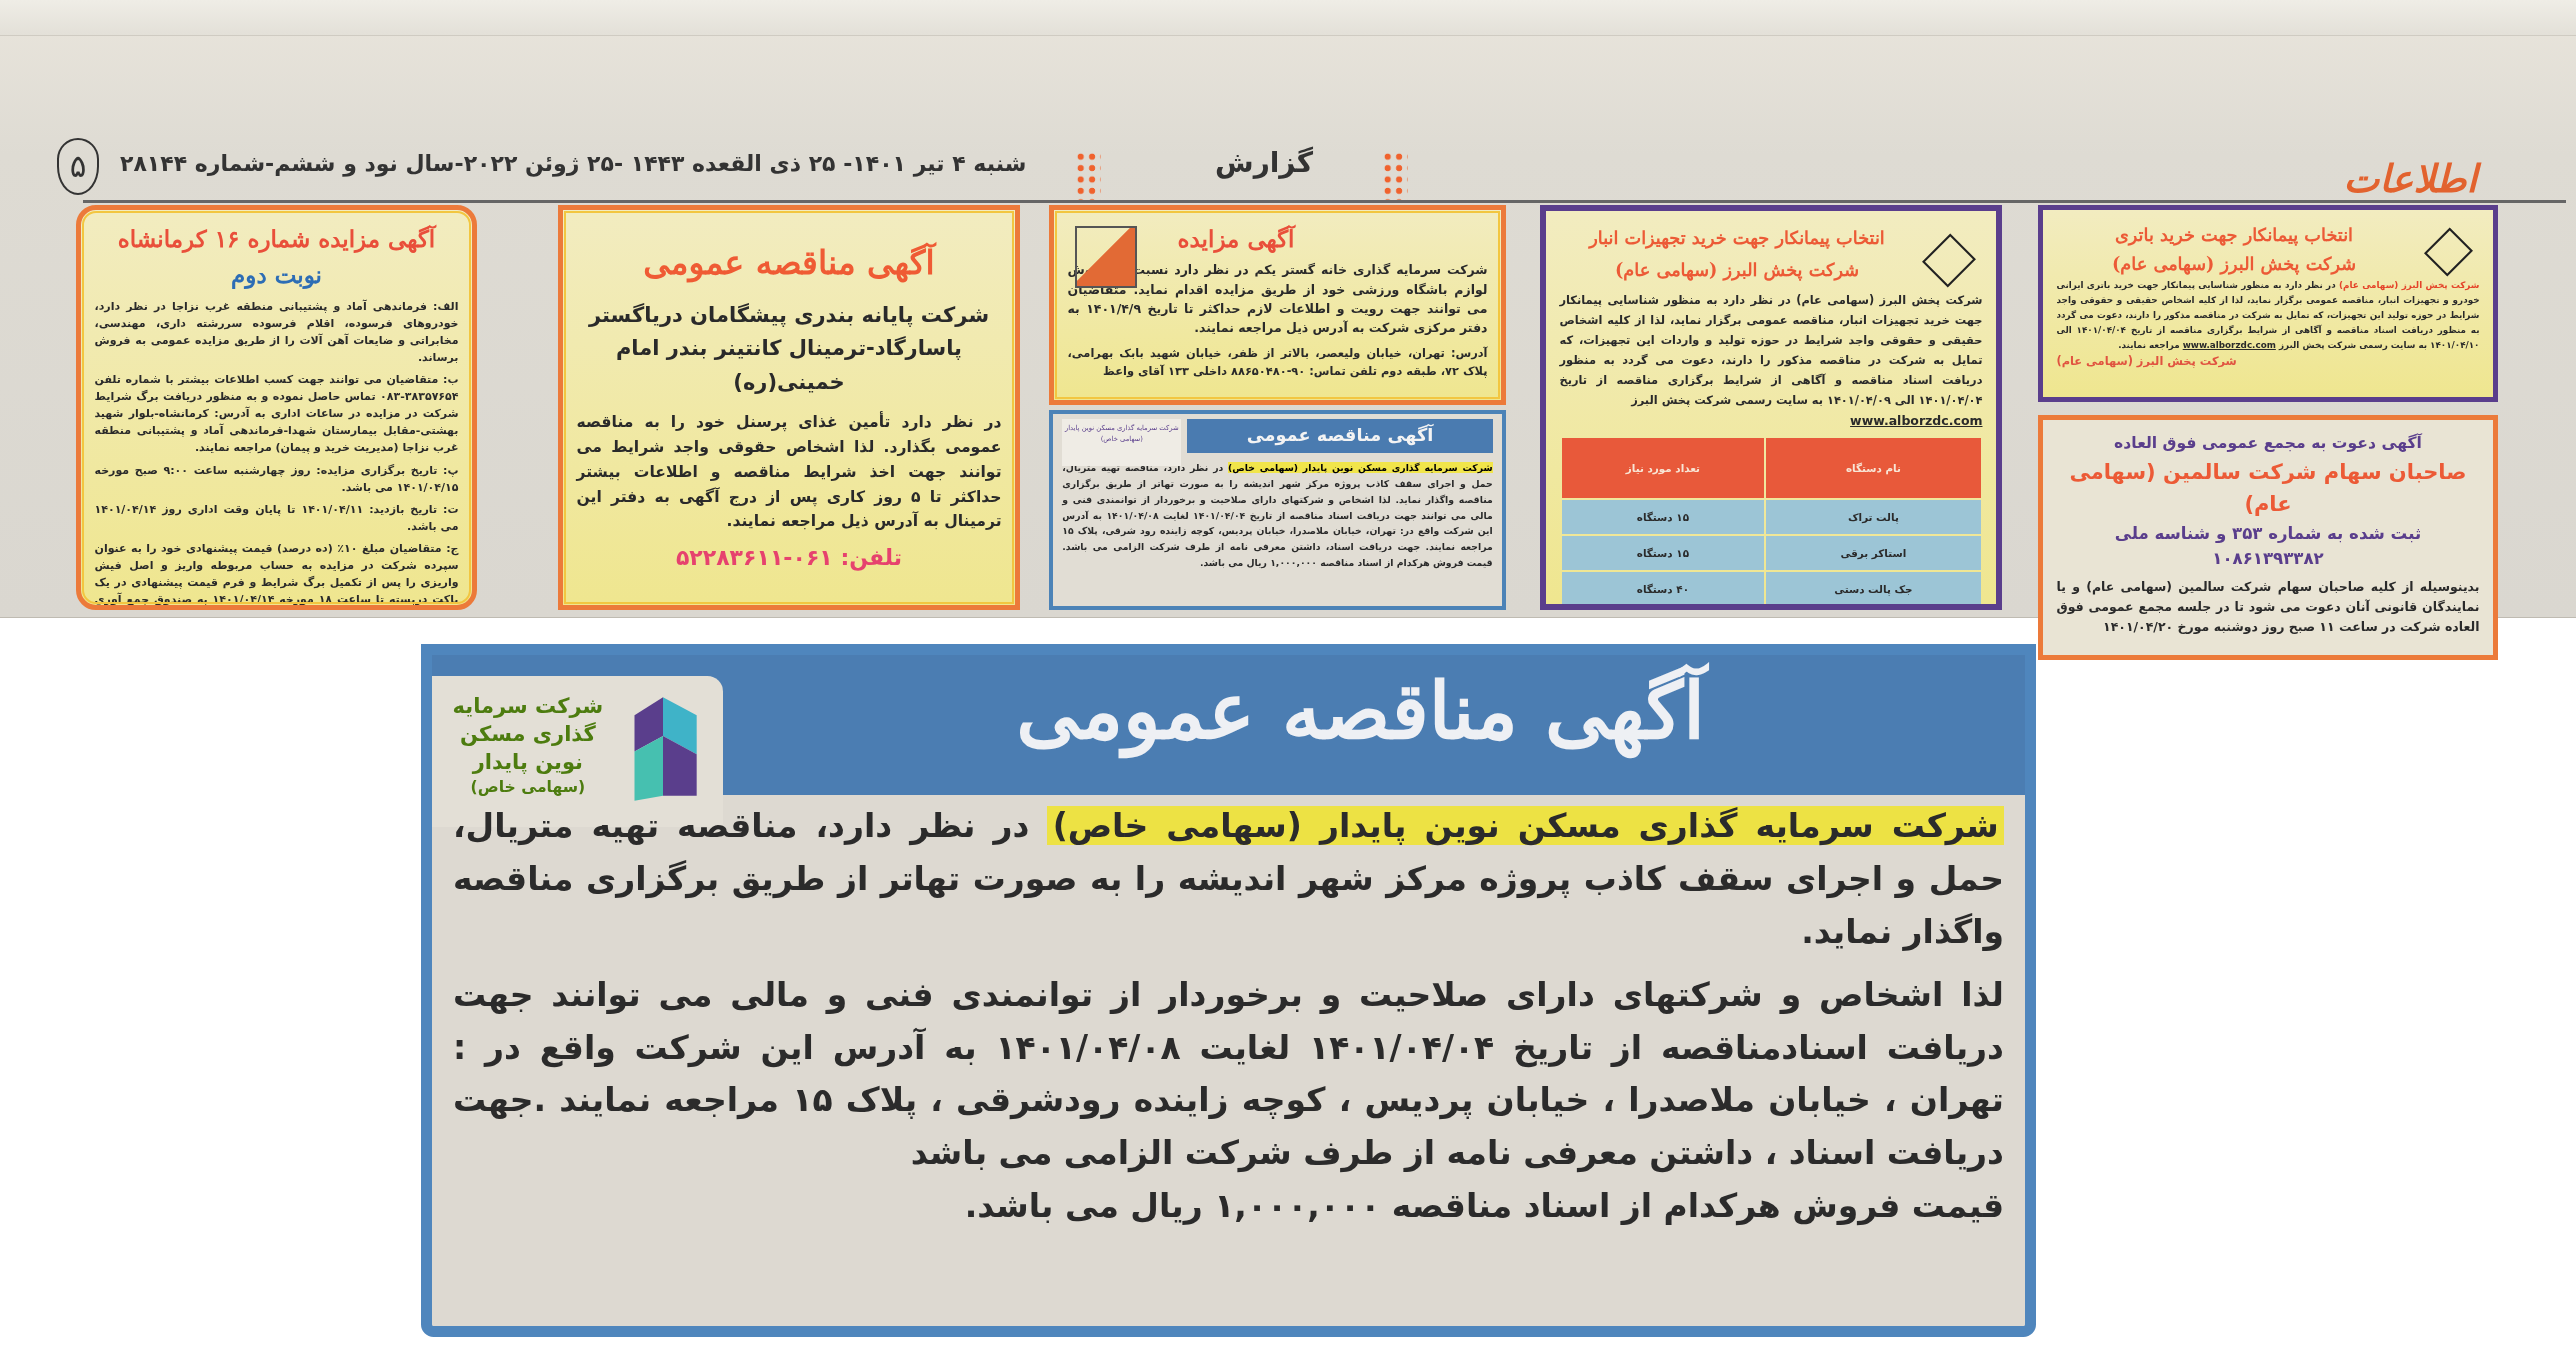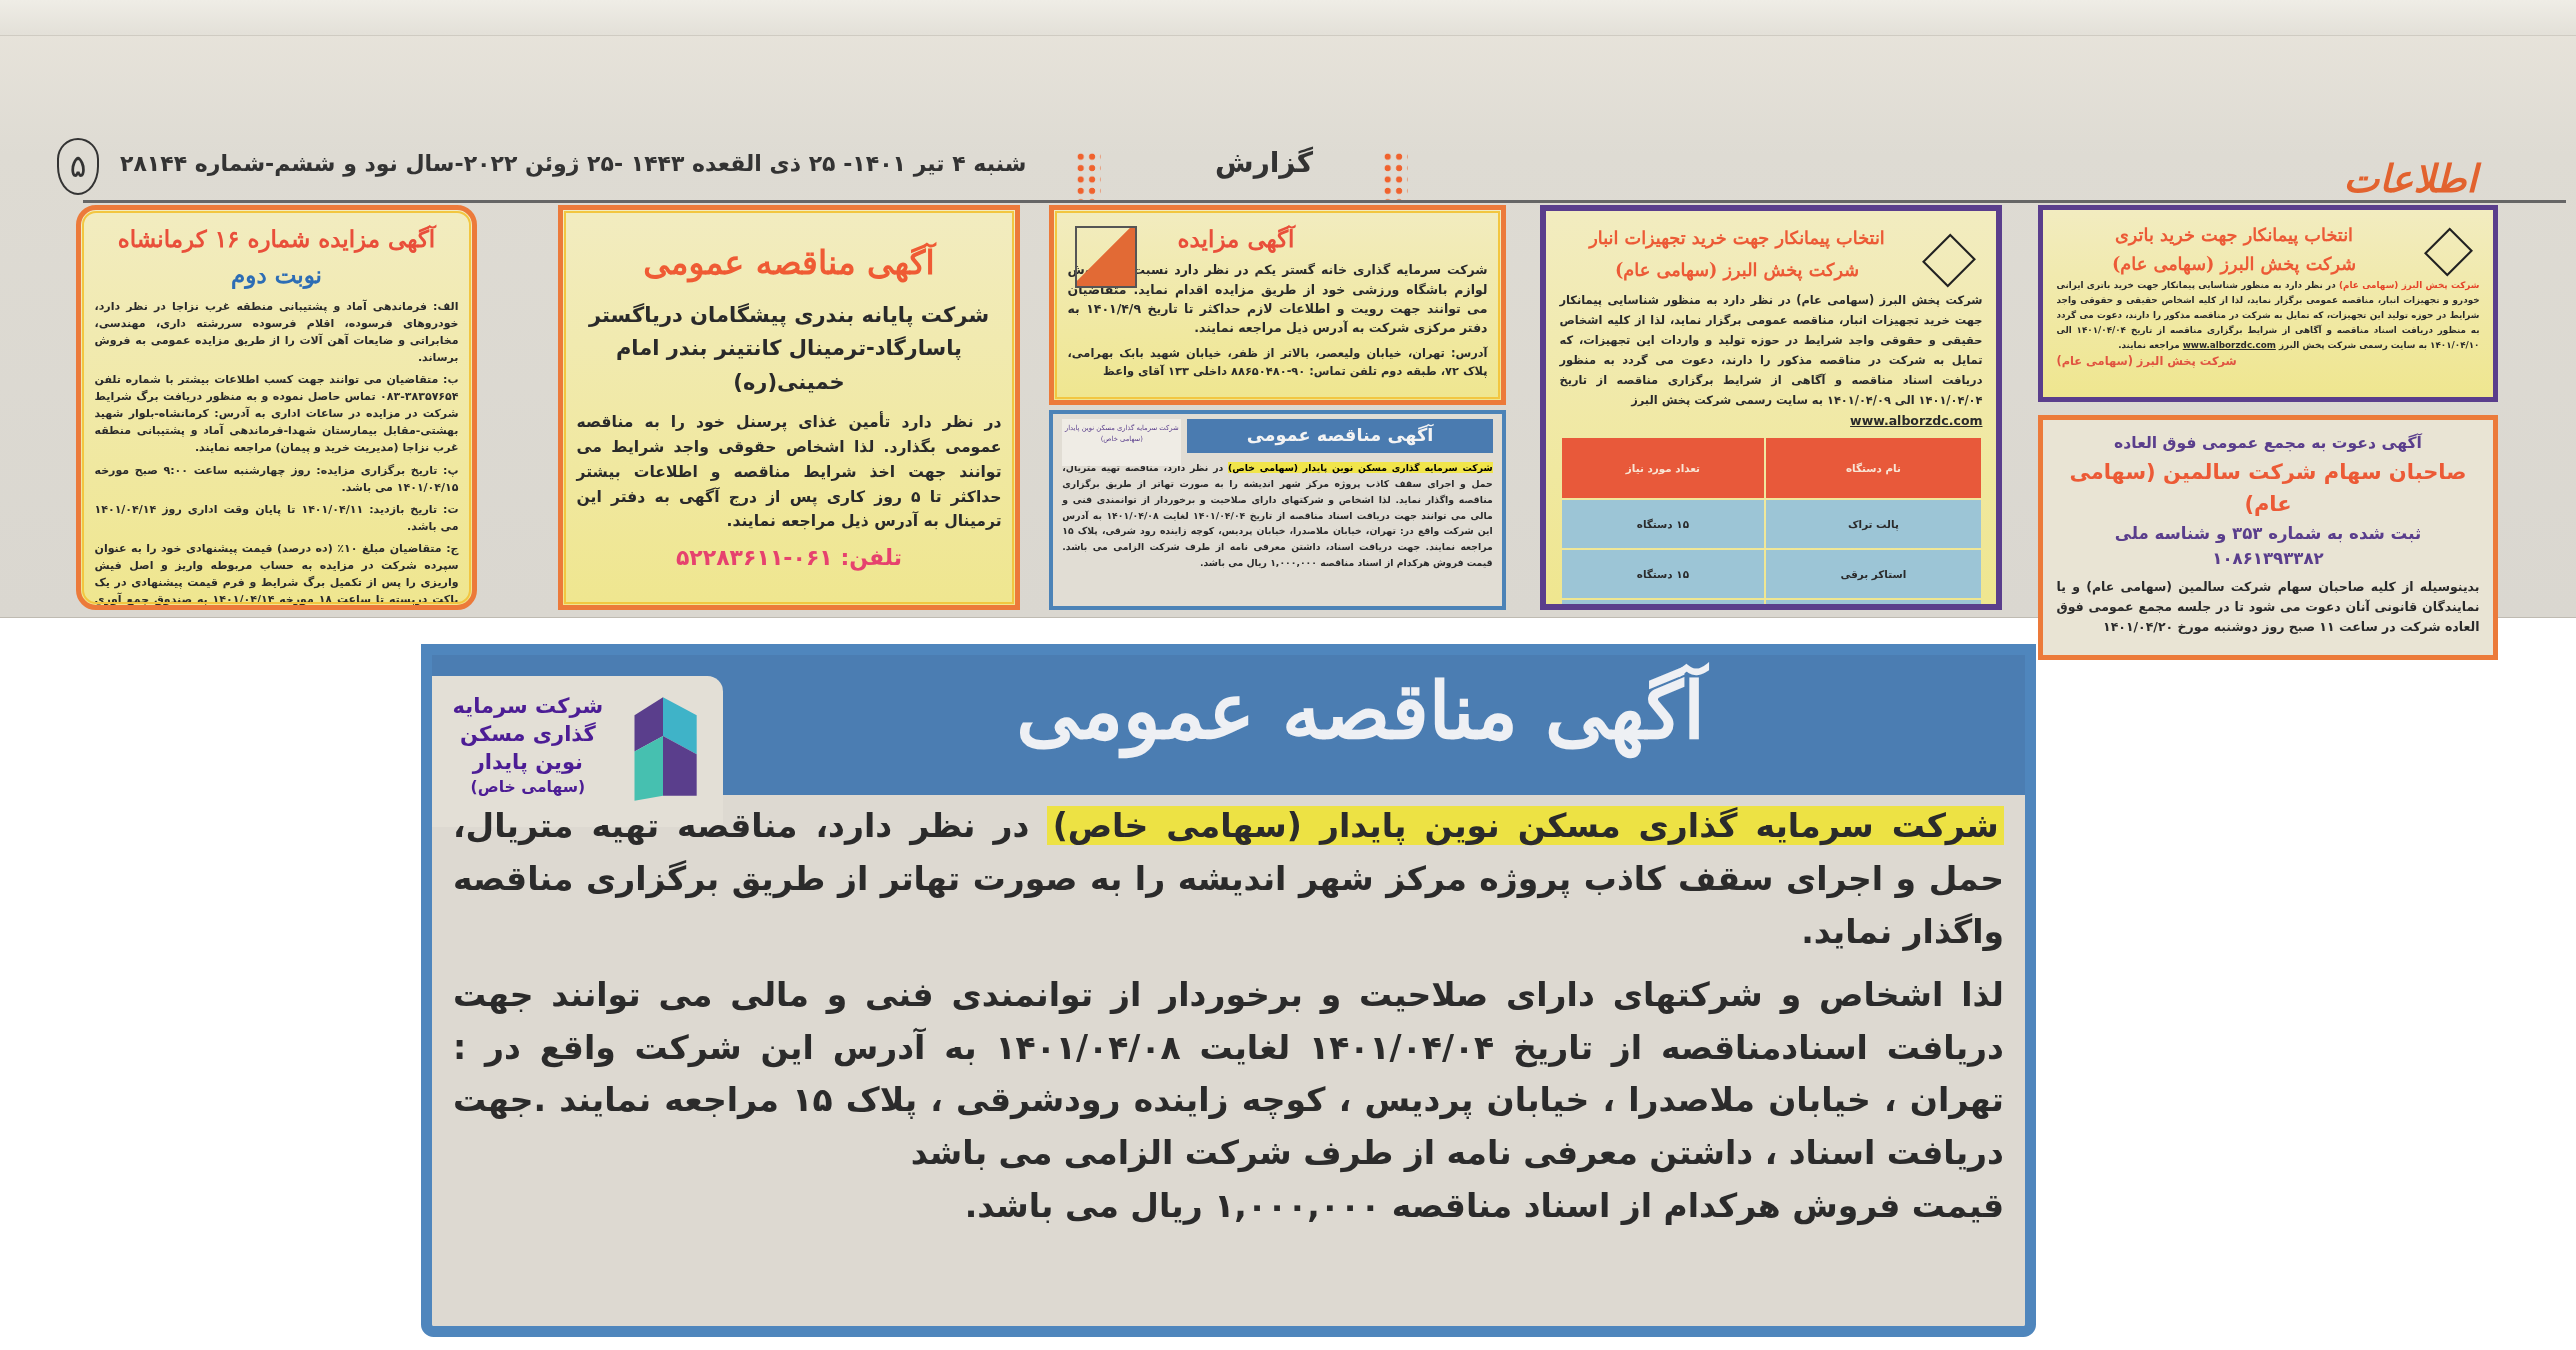--- a/index.html
+++ b/index.html
@@ -65,21 +65,21 @@
   #ad-novin-small mark { background:#f1e54a; }
 
   
   #ad-alborz-warehouse { left:1540px; width:462px; }
   #ad-alborz-warehouse .title { font-size:17.7px; color:#ec5a36; margin-right:68px; line-height:1.8; }
   #ad-alborz-warehouse .logo { position:absolute; right:21px; top:21px; width:52px; height:57px; border:3.1px solid #222; transform:rotate(45deg) scale(.7); }
   #ad-alborz-warehouse .body-text { font-size:11.4px; margin-top:5.2px; line-height:1.75; }
   #ad-alborz-warehouse .url { font-size:12.5px; text-decoration:underline; direction:ltr; text-align:right; font-weight:bold; }
   table.equip { width:100%; border-collapse:separate; border-spacing:2.1px; margin-top:5.2px; font-size:10.4px; font-weight:bold; text-align:center; }
   table.equip th { background:#e8593a; color:#f8e6d6; padding:22px 0; }
-  table.equip td { background:#9cc5d6; padding:16px 0; }
+  table.equip td { background:#9cc5d6; padding:9px 0; }
   #ad-alborz-warehouse .sig { color:#e05340; font-size:13.5px; font-weight:bold; text-align:left; margin-top:3.1px; }
 
   
   #ad-alborz-battery { left:2038px; width:460px; height:197px; border-width:5.2px; }
   #ad-alborz-battery .title { font-size:17.7px; color:#ec5a36; margin-right:68px; line-height:1.6; }
   #ad-alborz-battery .logo { position:absolute; right:21px; top:15.6px; width:47px; height:52px; border:3.1px solid #222; transform:rotate(45deg) scale(.7); }
   #ad-alborz-battery .body-text { font-size:8.8px; line-height:1.7; }
   #ad-alborz-battery .body-text .hl { color:#e4442a; }
   #ad-alborz-battery .url { text-decoration:underline; direction:ltr; display:inline-block; }
   #ad-alborz-battery .sig { color:#e05340; font-size:11.4px; font-weight:bold; text-align:left; }
@@ -92,21 +92,21 @@
   #ad-salmin .body-text { font-size:12.5px; margin-top:5.2px; line-height:1.6; }
 
   
   #ad-novin-large { position:absolute; left:421px; top:644px; width:1615px; height:693px;
     background:#ddd9d1; border:11.4px solid #4f86bd; border-radius:0 0 12.5px 12.5px; direction:rtl; padding:0 21px 15.6px 21px; }
   #ad-novin-large .banner { position:absolute; right:0; top:0; left:0; height:140px; background:#4b7db2; }
   #ad-novin-large .banner .title { position:absolute; right:171px; top:10.4px; width:987px; text-align:center;
     font-size:78px; font-weight:bold; color:#eef0f4; font-family:"DejaVu Serif", serif; letter-spacing:4.2px; }
   #ad-novin-large .logo-card { position:absolute; left:0; top:21px; width:291px; height:151px; background:#e3dfd6; border-radius:0 15.6px 0 0; }
   #ad-novin-large .logo-card .logo-text { position:absolute; left:10.4px; top:15.6px; width:171px; text-align:center;
-    font-size:21px; font-weight:bold; color:#4c1d95; line-height:1.35; }
+    font-size:21px; font-weight:bold; color:#4d7c0f; line-height:1.35; }
   #ad-novin-large .logo-card .logo-cubes { position:absolute; left:192px; top:15.6px; width:78px; height:114px; }
   #ad-novin-large .content { position:absolute; right:21px; left:21px; top:145px; font-size:33px; font-weight:bold; line-height:1.6; color:#2b2b2b; text-align:justify; }
   #ad-novin-large .content mark { background:#ede244; color:#2b2b2b; padding:0 5.2px; }
   #ad-novin-large .content p { margin-bottom:0; }
   #ad-novin-large .content .para2 { margin-top:10.4px; }
 </style>
 </head>
 <body>
 
 <div class="page-strip">

